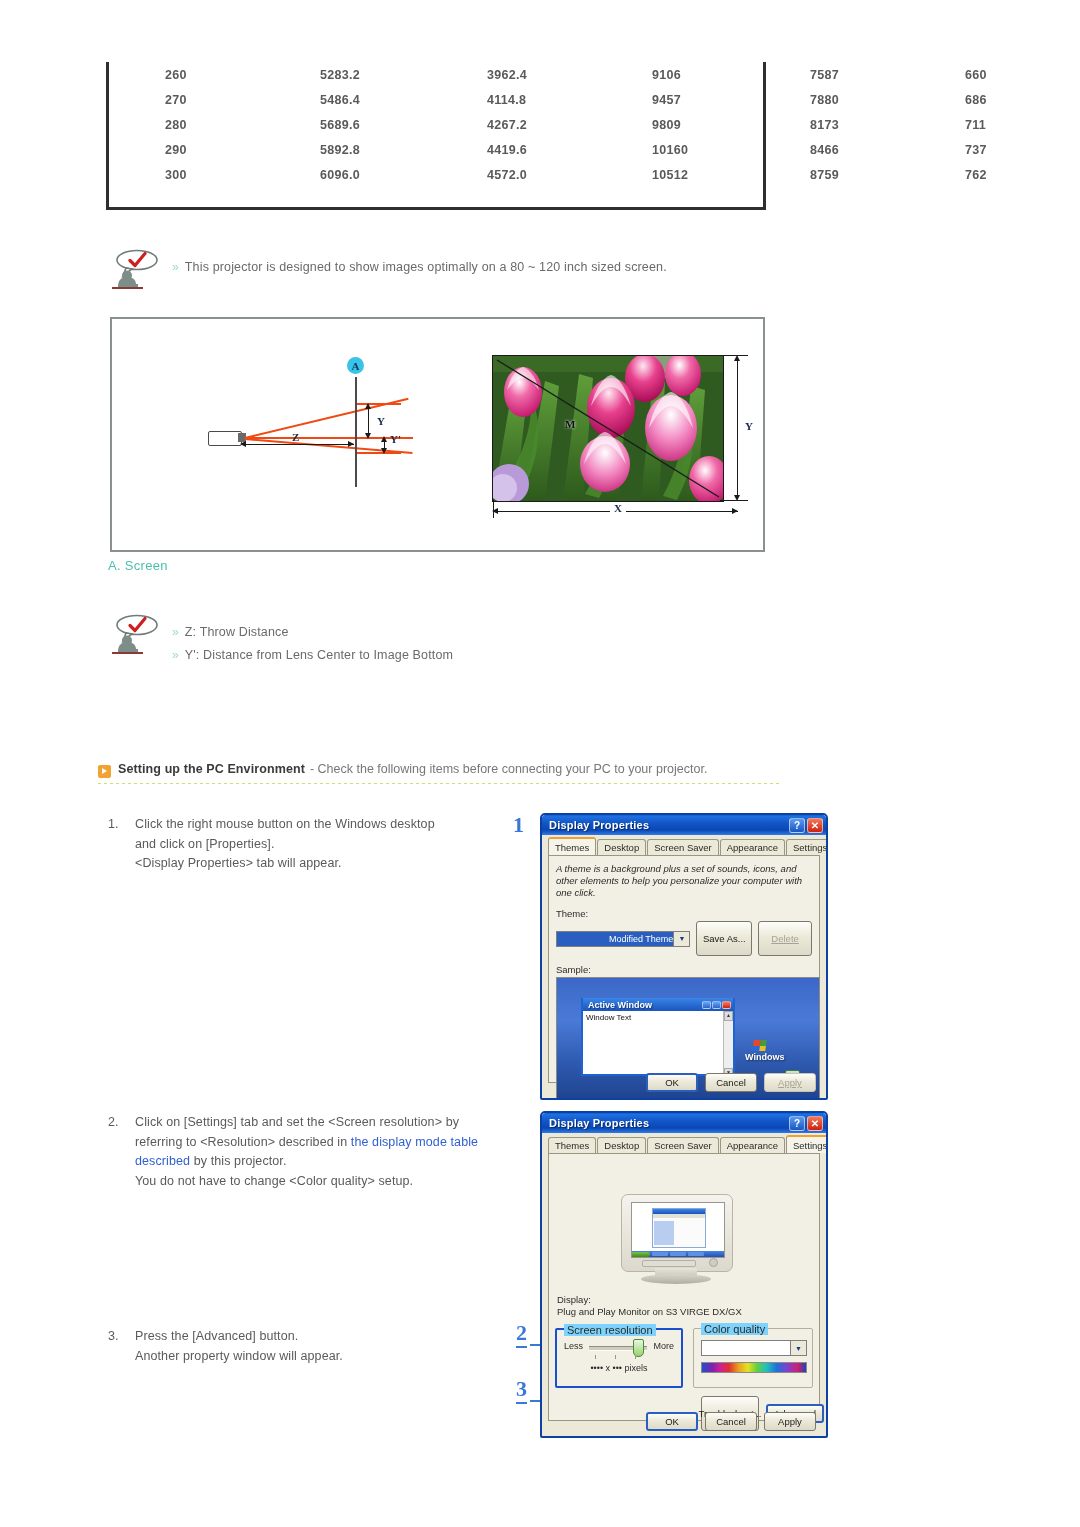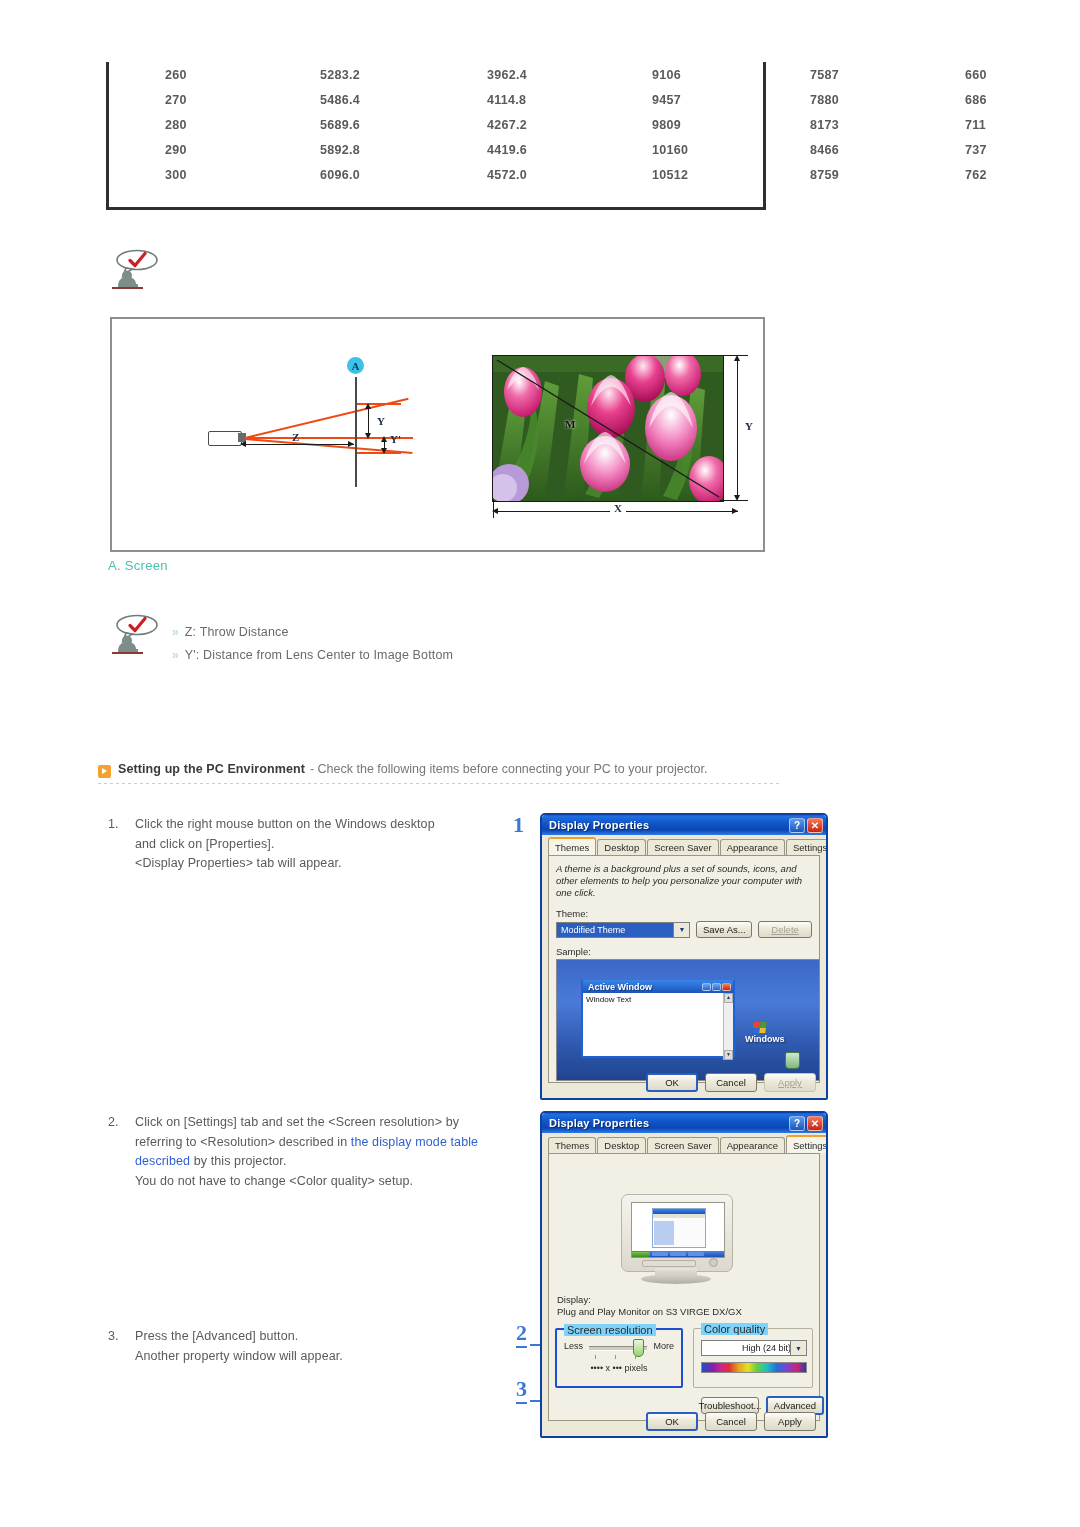--- a/index.html
+++ b/index.html
@@ -277,41 +277,42 @@
     align-items: center;
     box-sizing: border-box;
   }
   .xp-combo .val {
     flex: 1;
     font-size: 9px;
     color: #ffffff;
     padding-left: 4px;
     white-space: nowrap;
     overflow: hidden;
+    margin-left: 48px;
   }
   .xp-combo.plain { background: #ffffff; padding-left: 36px; }
   .xp-combo.plain .val { color: #1a1a1a; }
   .xp-combo .arrow {
     width: 15px;
     height: 14px;
     background: #ece9d8;
     border-left: 1px solid #7f7f7f;
     display: flex;
     align-items: center;
     justify-content: center;
     font-size: 7px;
     color: #1a3a8a;
   }
   .xp-button {
     background: linear-gradient(to bottom,#fdfdfb,#ece9d8 45%,#dedacb);
     border: 1px solid #7b7769;
     border-radius: 3px;
     font-size: 9.5px;
     color: #1a1a1a;
-    height: 17px;
+    height: 35px;
     display: flex;
     align-items: center;
     justify-content: center;
     box-sizing: border-box;
   }
   .xp-button.disabled { color: #a6a395; text-decoration: underline; }
   .xp-button.focus { border: 2px solid #2a5fc0; }
 
   .xp-group {
     border: 1px solid #b4b0a0;
@@ -565,20 +566,25 @@
       <path d="M16 20 L13 28 L22 21 Z" fill="#ffffff" stroke="#6f7d7a" stroke-width="1.6"></path>
       <path d="M20 12.5 L25 17.5 L35 5.5" fill="none" stroke="#cc1f22" stroke-width="3.2" stroke-linecap="round" stroke-linejoin="round"></path>
 
       <circle cx="17" cy="27.5" r="5" fill="#7d8d8a"></circle>
 
       <path d="M8 39 C8 31.5 12 29 17 29 C22 29 26 31.5 26 36 L28 36 L28 39 Z" fill="#7d8d8a"></path>
 
       <rect x="2" y="39" width="31" height="2" fill="#8a3a34"></rect>
     </svg>
   </div>
+  <div class="note-body">
+    <div class="note-line">
+      <span class="bullet-arrow">»</span><span>This projector is designed to show images optimally on a 80 ~ 120 inch sized screen.</span>
+    </div>
+  </div>
 </div>
 
 <div class="diagram-panel">
 
   <div class="proj-lens" style="left:96px; top:112px;"></div>
   <div style="position:absolute; left:126px; top:114px; width:8px; height:9px; background:#6a6a6a;"></div>
 
   <div class="ray" style="left:133px; top:118px; width:168px; transform:rotate(-13.5deg);"></div>
   <div class="ray" style="left:133px; top:118px; width:168px;"></div>
   <div class="ray" style="left:133px; top:119px; width:168px; transform:rotate(4.8deg);"></div>

